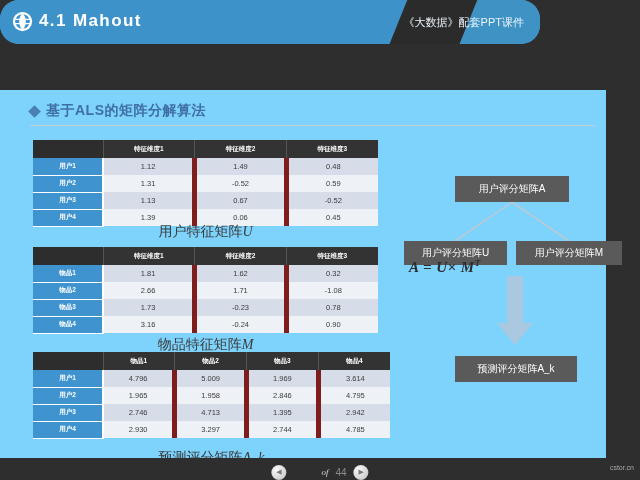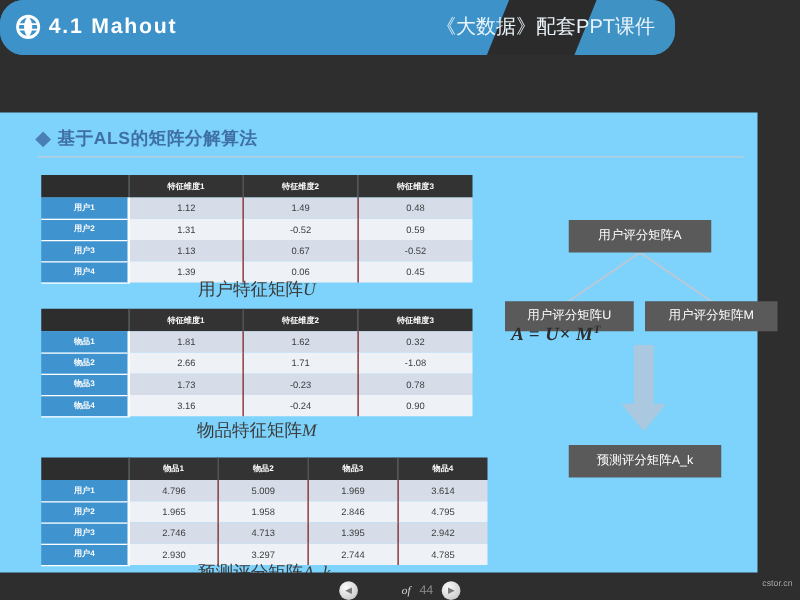--- a/index.html
+++ b/index.html
@@ -66,21 +66,21 @@
     color: #ffffff;
     font-size: 17px;
     font-weight: bold;
     letter-spacing: 1.4px;
     line-height: 22px;
   }
   .header-sub {
     position: absolute;
     right: 16px; top: 14px;
     color: #eaf4fb;
-    font-size: 16px;
+    font-size: 11px;
     line-height: 16px;
   }
 
   
   .canvas {
     position: absolute;
     left: 0; top: 44px;
     width: 606px;
     height: 414px;
     background: #7dd3fc;
@@ -144,21 +144,21 @@
     font-size: 6.5px;
     font-weight: bold;
     border-bottom: 1px solid #ffffff;
     border-right: 2px solid #ffffff;
   }
   .matrix-table tbody tr:nth-child(odd) td.val { background: #d6dce8; }
   .matrix-table tbody tr:nth-child(even) td.val { background: #eef2f7; }
   .matrix-table td.val {
     color: #3b3b3b;
     font-size: 7.5px;
-    border-right: 1px solid #7f1d1d;
+    border-right: 5px solid #7f1d1d;
   }
   .matrix-table td.val:last-child { border-right: none; }
 
   .caption {
     position: absolute;
     font-size: 14px;
     color: #3b3b3b;
     text-align: center;
   }
   .caption .ital {
@@ -373,21 +373,21 @@
           <td class="val">3.16</td>
           <td class="val">-0.24</td>
           <td class="val">0.90</td>
         </tr>
       </tbody>
     </table>
     <div class="caption" style="left:33px; top:246px; width:345px;">
       <span>物品特征矩阵</span><span class="ital">M</span>
     </div>
 
-    <table class="matrix-table" style="left:33px; top:276px; width:357px;padding-left:20px;">
+    <table class="matrix-table" style="left:33px; top:262px; width:357px;padding-left:20px;">
       <colgroup>
           <col style="width:70px">
           <col>
           <col>
           <col>
           <col>
         </colgroup>
       <thead>
         <tr>
           <th class="corner"></th>

